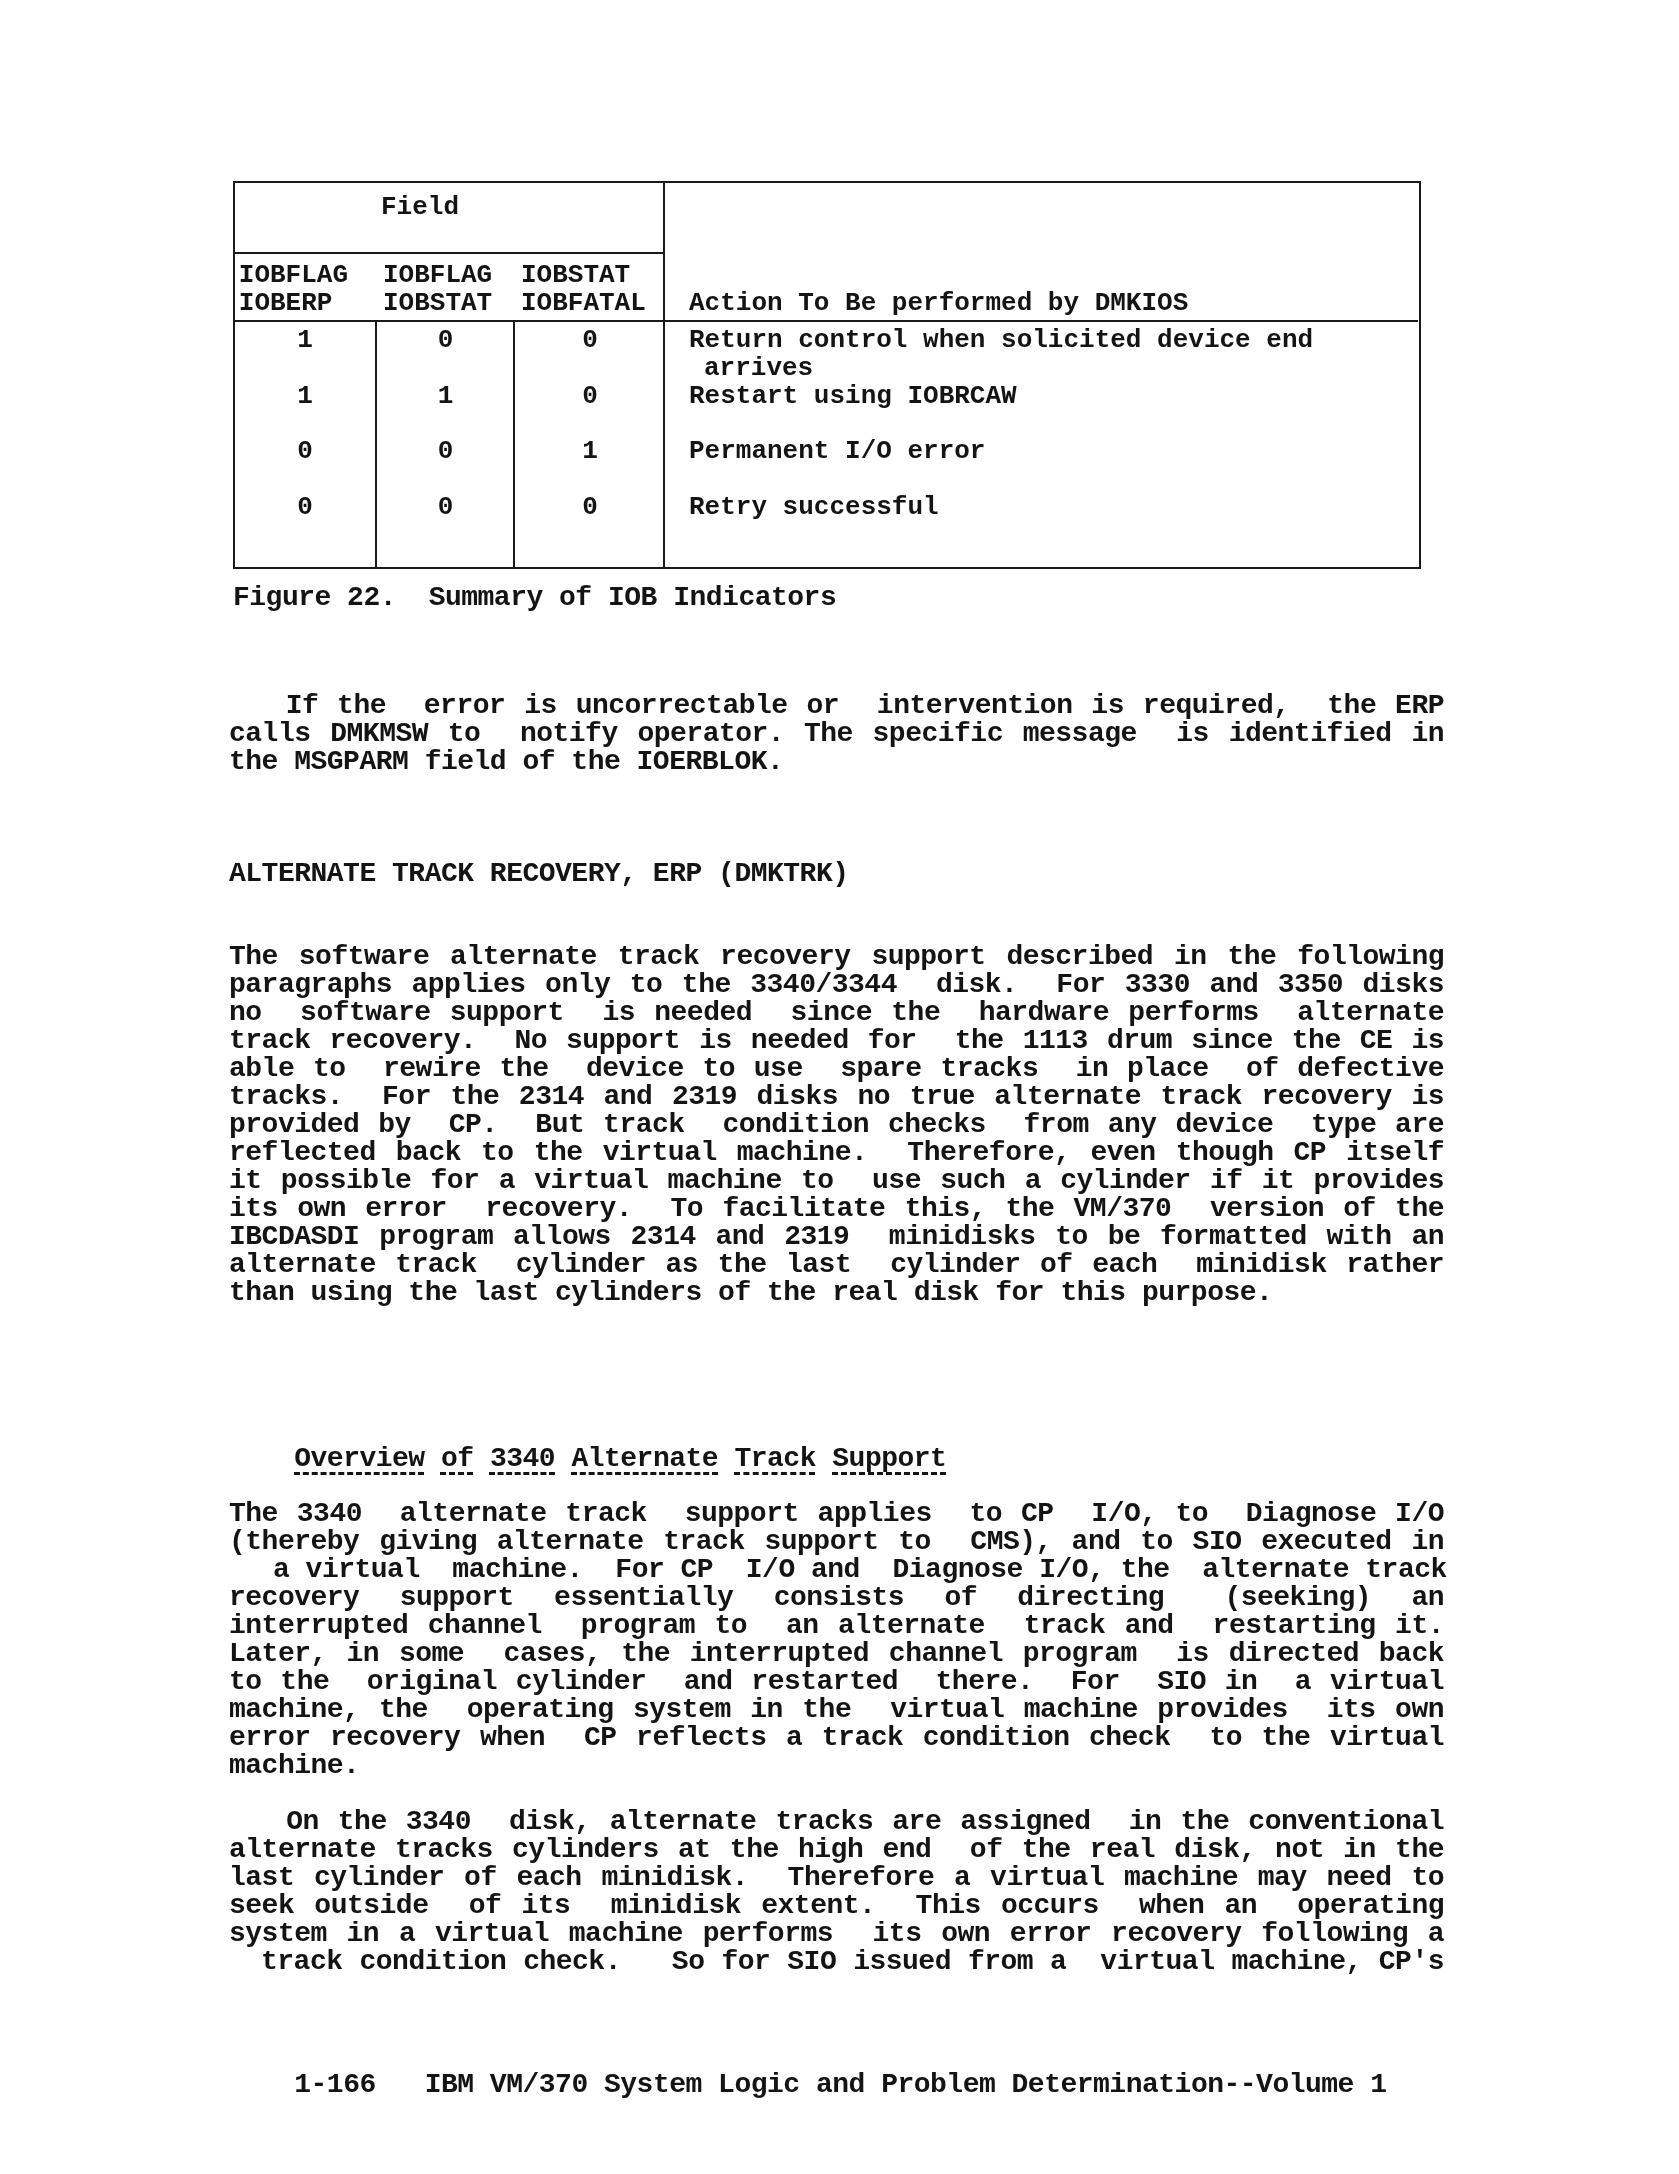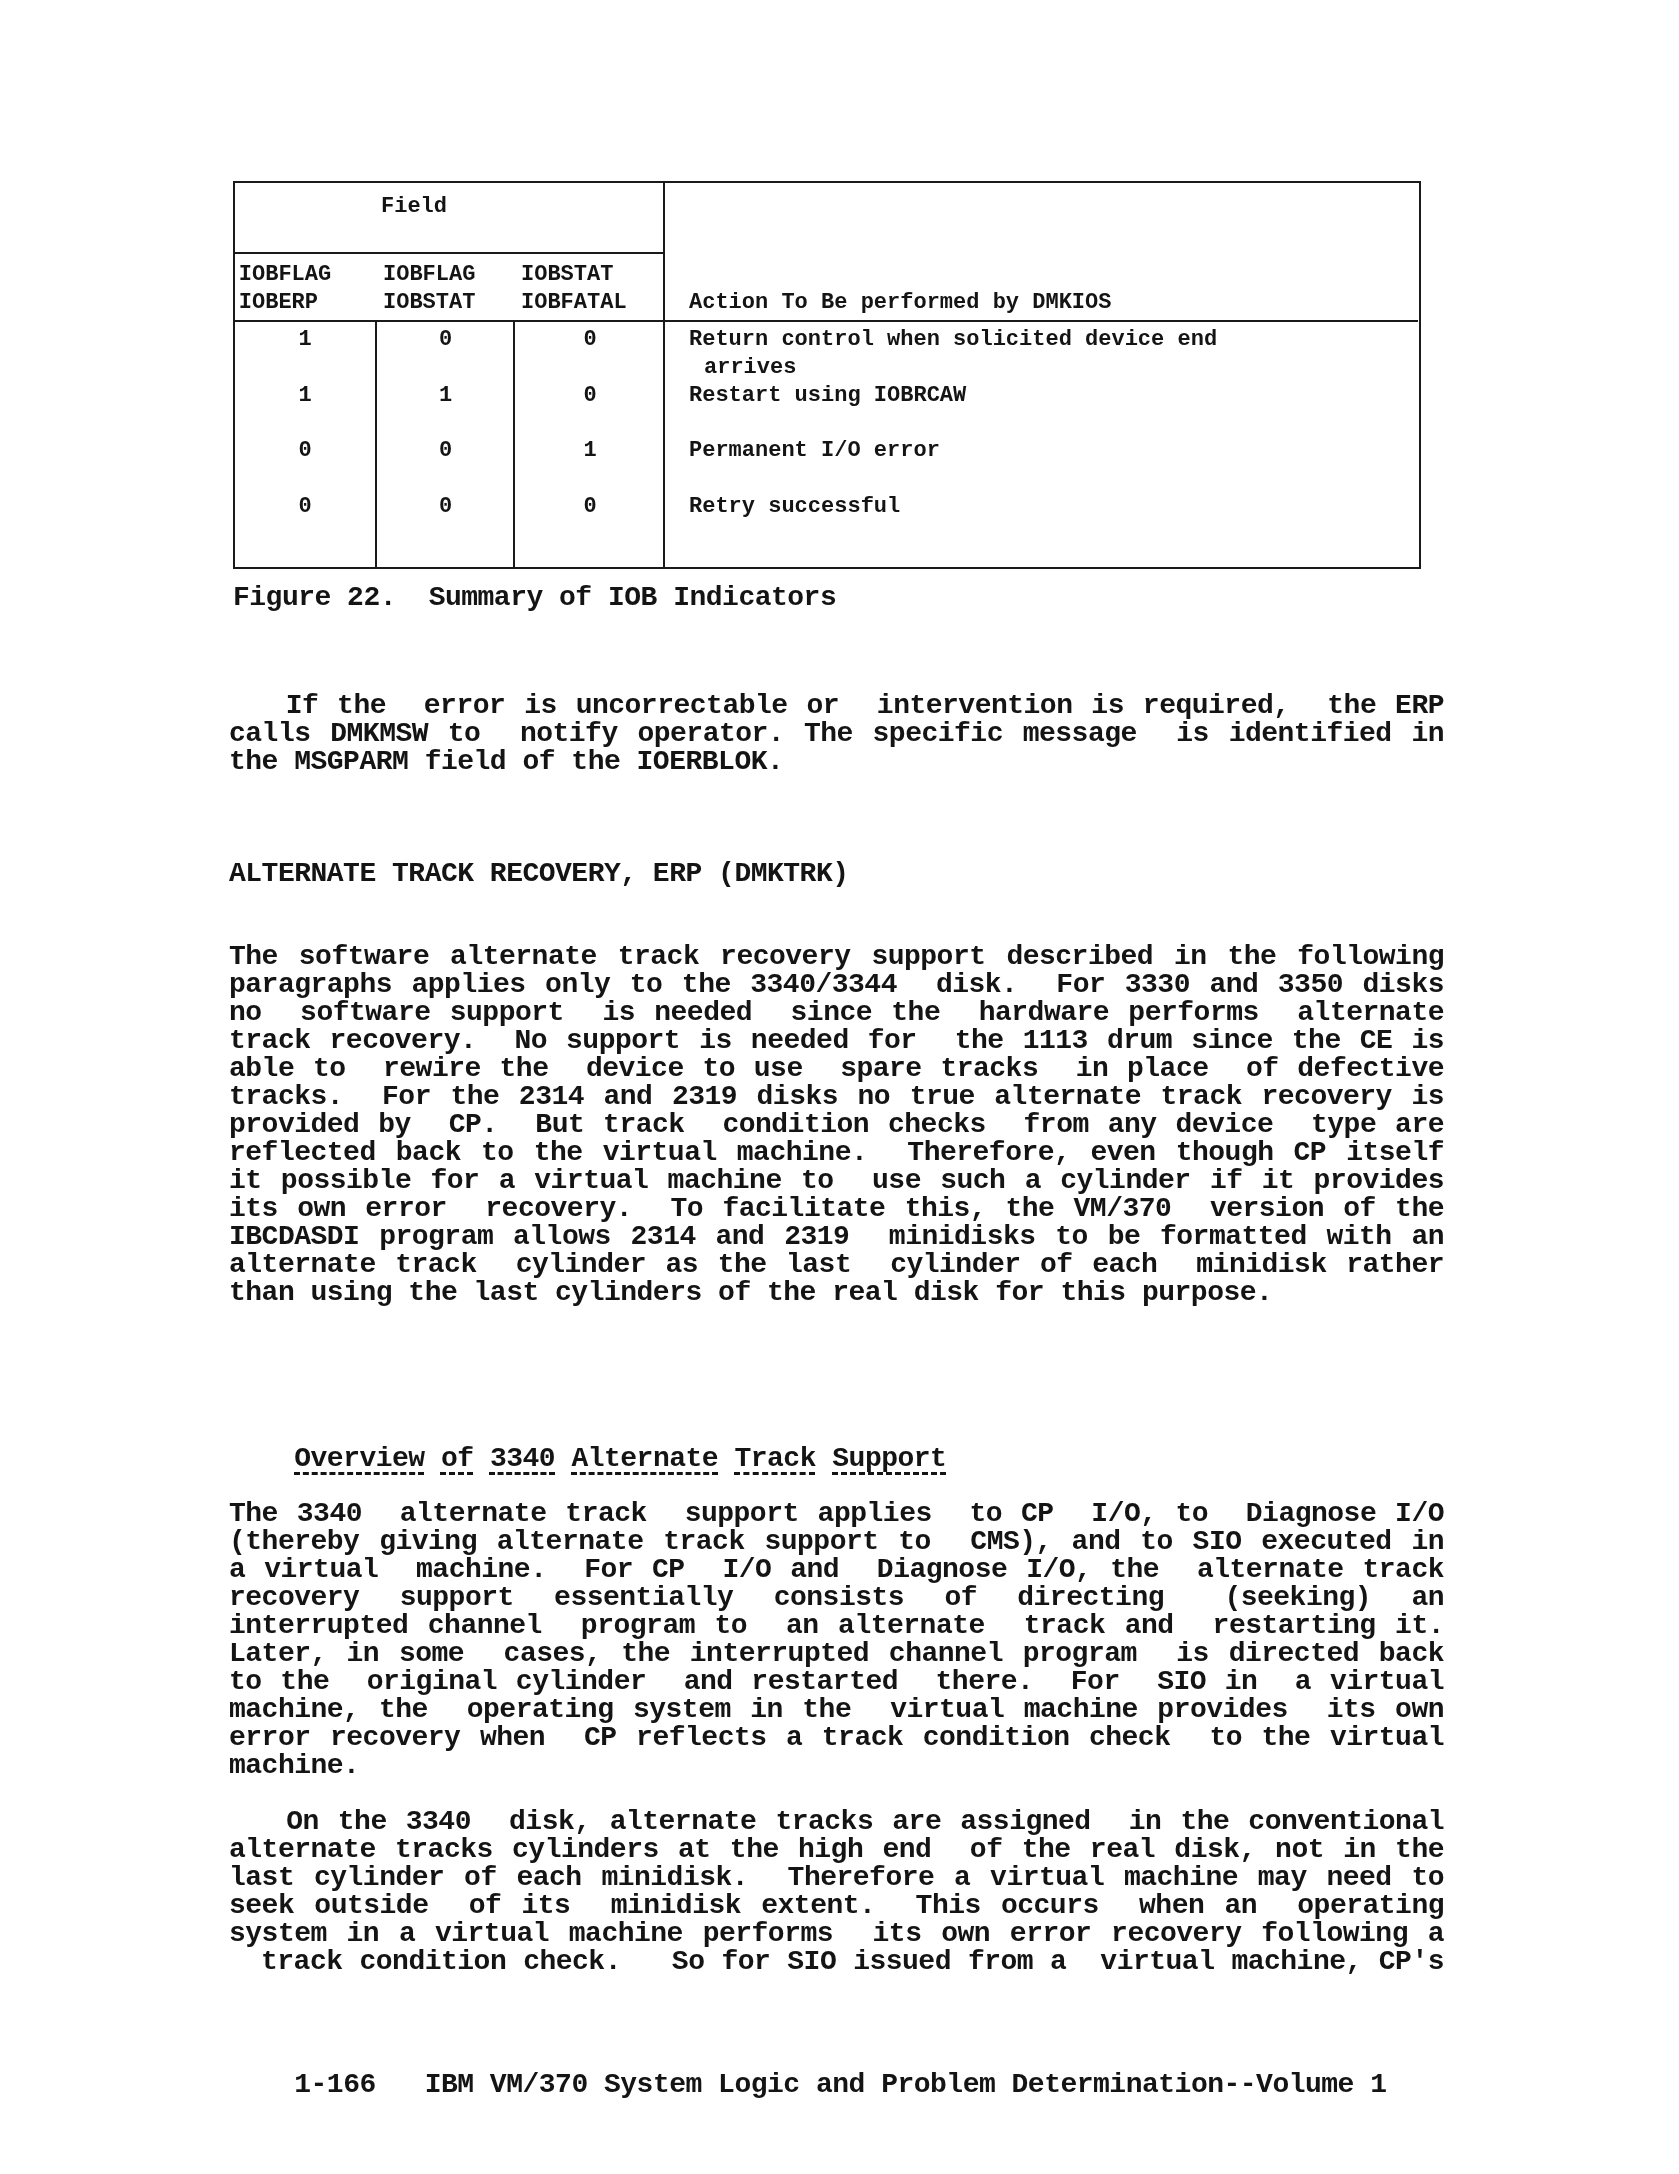--- a/index.html
+++ b/index.html
@@ -11,21 +11,21 @@
     .page { position: absolute; left: 0; top: 0; width: 1680px; height: 2174px; }
     .mono { font-family: "Liberation Mono", "DejaVu Sans Mono", monospace; font-size: 28px; line-height: 28px; white-space: pre; font-weight: bold; letter-spacing: -0.5px; }
 
     
     .fig-table {
       position: absolute; left: 233px; top: 181px; width: 1188px; height: 388px;
       border: 2.8px solid #1a1a1a; box-sizing: border-box;
     }
     .vline { position: absolute; top: 0; bottom: 0; width: 0; border-left: 2.8px solid #1a1a1a; }
     .hline { position: absolute; height: 0; border-top: 2.8px solid #1a1a1a; }
-    .cell { position: absolute; font-family: "Liberation Mono", "DejaVu Sans Mono", monospace; font-size: 22px; font-weight: bold; white-space: pre; line-height: 28px; }
+    .cell { position: absolute; font-family: "Liberation Mono", "DejaVu Sans Mono", monospace; font-size: 26px; font-weight: bold; white-space: pre; line-height: 28px; }
     .num { text-align: center; }
 
     .caption { position: absolute; left: 233px; top: 584px; }
     .para { position: absolute; left: 229px; width: 1215px; text-align: justify; text-align-last: left; white-space: normal; }
     .para .line { display: block; text-align: justify; text-align-last: justify; white-space: normal; height: 28px; }
     .para .line.last { text-align-last: left; }
     .heading { position: absolute; left: 229px; }
     .underline { text-decoration: underline; text-decoration-style: dashed; text-underline-offset: 5.6px; }
     .footer { position: absolute; left: 229px; top: 2043px; }
   </style>
@@ -100,21 +100,21 @@
     <span class="line last" style="white-space:pre;">than using the last cylinders of the real disk for this purpose.</span>
   </div>
 
   <div class="mono heading" style="top:1417px;">
     <span class="underline">Overview</span> <span class="underline">of</span> <span class="underline">3340</span> <span class="underline">Alternate</span> <span class="underline">Track</span> <span class="underline">Support</span>
   </div>
 
   <div class="mono para" style="top:1500px;">
     <span class="line" style="white-space:pre;">The 3340  alternate track  support applies  to CP  I/O, to  Diagnose I/O</span>
     <span class="line" style="white-space:pre;">(thereby giving alternate track support to  CMS), and to SIO executed in</span>
-    <span class="line" style="white-space:pre;">a virtual  machine.  For CP  I/O and  Diagnose I/O, the  alternate track</span>
+    <span class="line" style="white-space:pre;margin-left:44px;">a virtual  machine.  For CP  I/O and  Diagnose I/O, the  alternate track</span>
     <span class="line" style="white-space:pre;">recovery  support  essentially  consists  of  directing   (seeking)  an</span>
     <span class="line" style="white-space:pre;">interrupted channel  program to  an alternate  track and  restarting it.</span>
     <span class="line" style="white-space:pre;">Later, in some  cases, the interrupted channel program  is directed back</span>
     <span class="line" style="white-space:pre;">to the  original cylinder  and restarted  there.  For  SIO in  a virtual</span>
     <span class="line" style="white-space:pre;">machine, the  operating system in the  virtual machine provides  its own</span>
     <span class="line" style="white-space:pre;">error recovery when  CP reflects a track condition check  to the virtual</span>
     <span class="line last" style="white-space:pre;">machine.</span>
   </div>
 
   <div class="mono para" style="top:1808px;">

